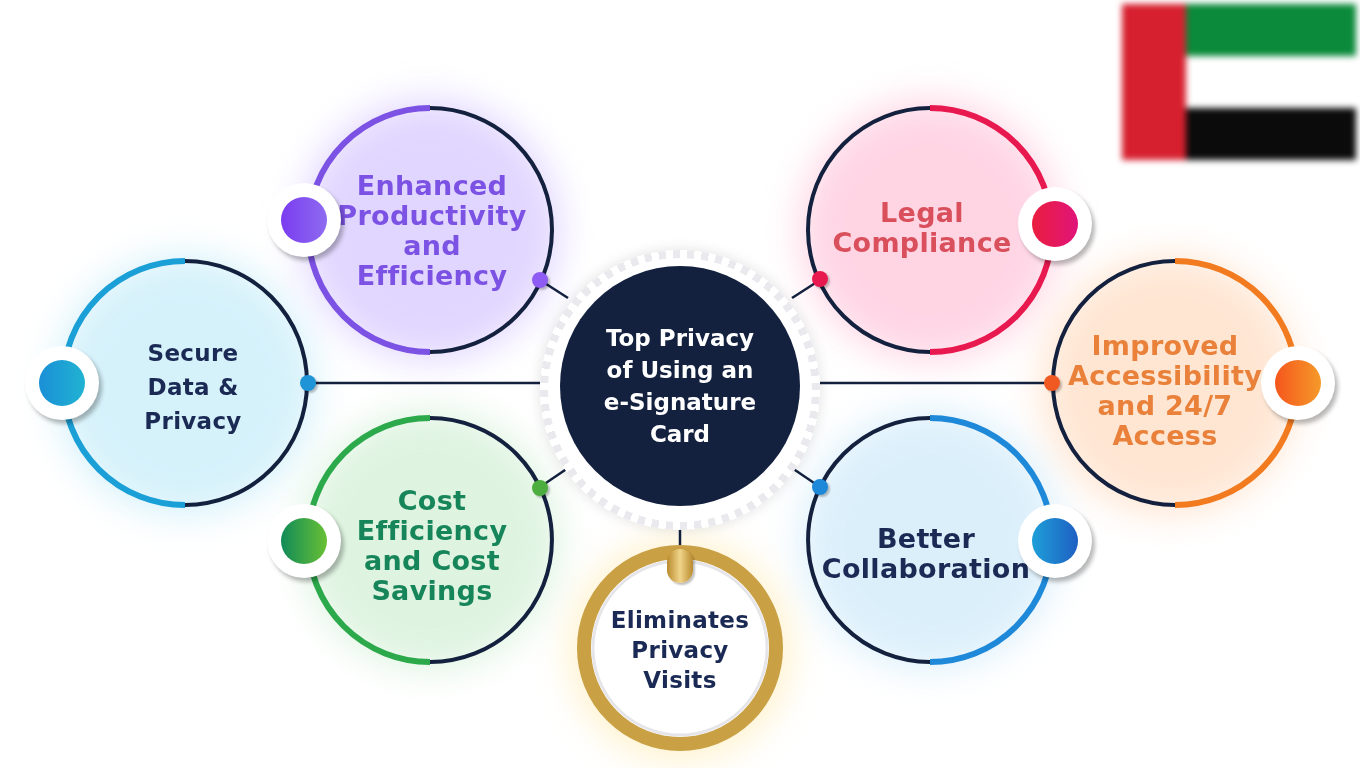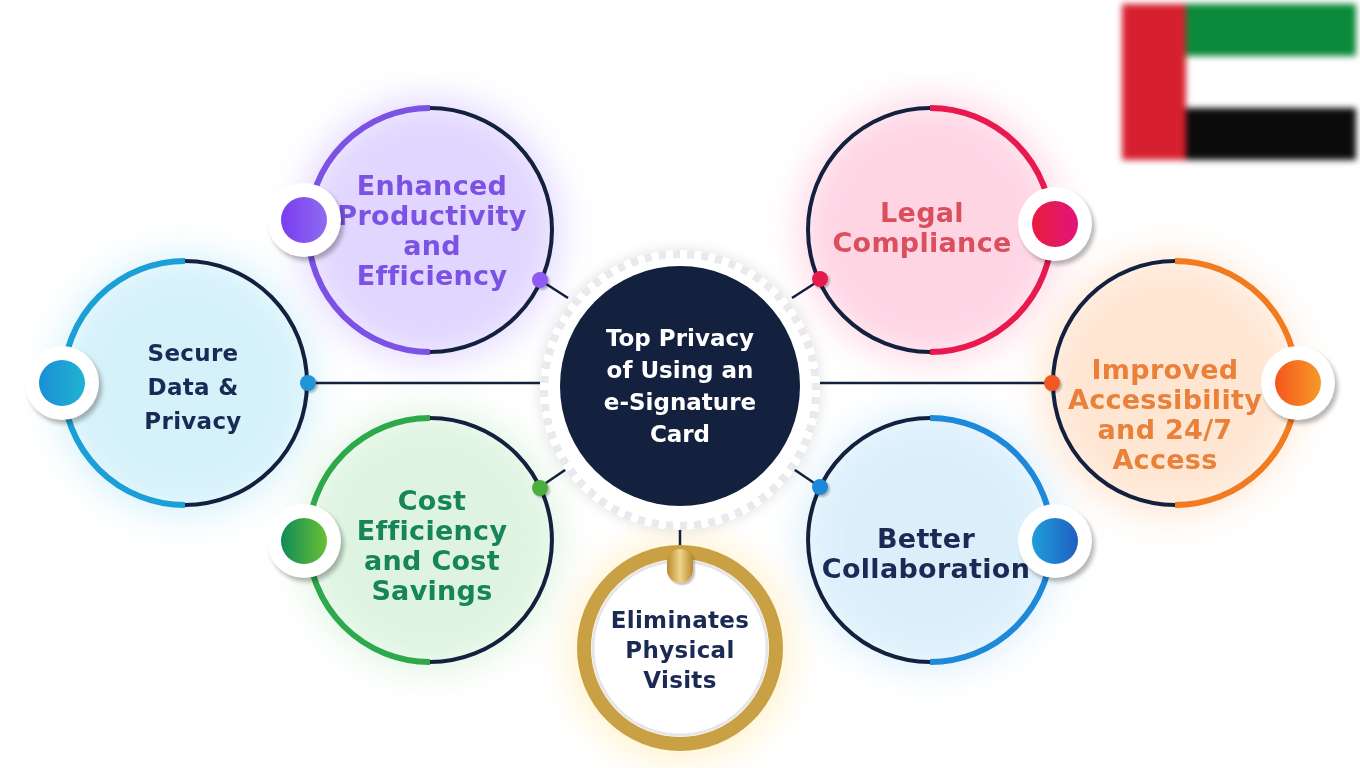--- a/index.html
+++ b/index.html
@@ -74,32 +74,32 @@
 
   <div class="label" style="left:432px;top:231px;color:#7b52e3;white-space:pre-line;">Enhanced
 Productivity
 and
 Efficiency</div>
   <div class="label" style="left:193px;top:387px;color:#1b2a55;white-space:pre-line;font-size:23px;line-height:34px;">Secure
 Data &amp;
 Privacy</div>
   <div class="label" style="left:922px;top:228px;color:#d9505c;white-space:pre-line;">Legal
 Compliance</div>
-  <div class="label" style="left:1165px;top:391px;color:#e9813a;white-space:pre-line;margin-top:24px;">Improved
+  <div class="label" style="left:1165px;top:391px;color:#e9813a;white-space:pre-line;">Improved
 Accessibility
 and 24/7
 Access</div>
   <div class="label" style="left:432px;top:546px;color:#17855a;white-space:pre-line;">Cost
 Efficiency
 and Cost
 Savings</div>
   <div class="label" style="left:926px;top:546px;color:#1b2a55;white-space:pre-line;margin-top:8px;">Better
 Collaboration</div>
   <div class="label" style="left:680px;top:650px;color:#1b2a55;white-space:pre-line;font-size:23px;">Eliminates
-Physical
+Privacy
 Visits</div>
 
   <div class="bubble" style="left:304px;top:220px;">
       <div class="dot" style="background:linear-gradient(90deg,#7a3cf0,#8e6bf0);"></div>
     </div>
   <div class="bubble" style="left:1055px;top:224px;">
       <div class="dot" style="background:linear-gradient(90deg,#ea1d3e,#e0147a);"></div>
     </div>
   <div class="bubble" style="left:62px;top:383px;">
       <div class="dot" style="background:linear-gradient(90deg,#1a8fd6,#21b3d2);"></div>

